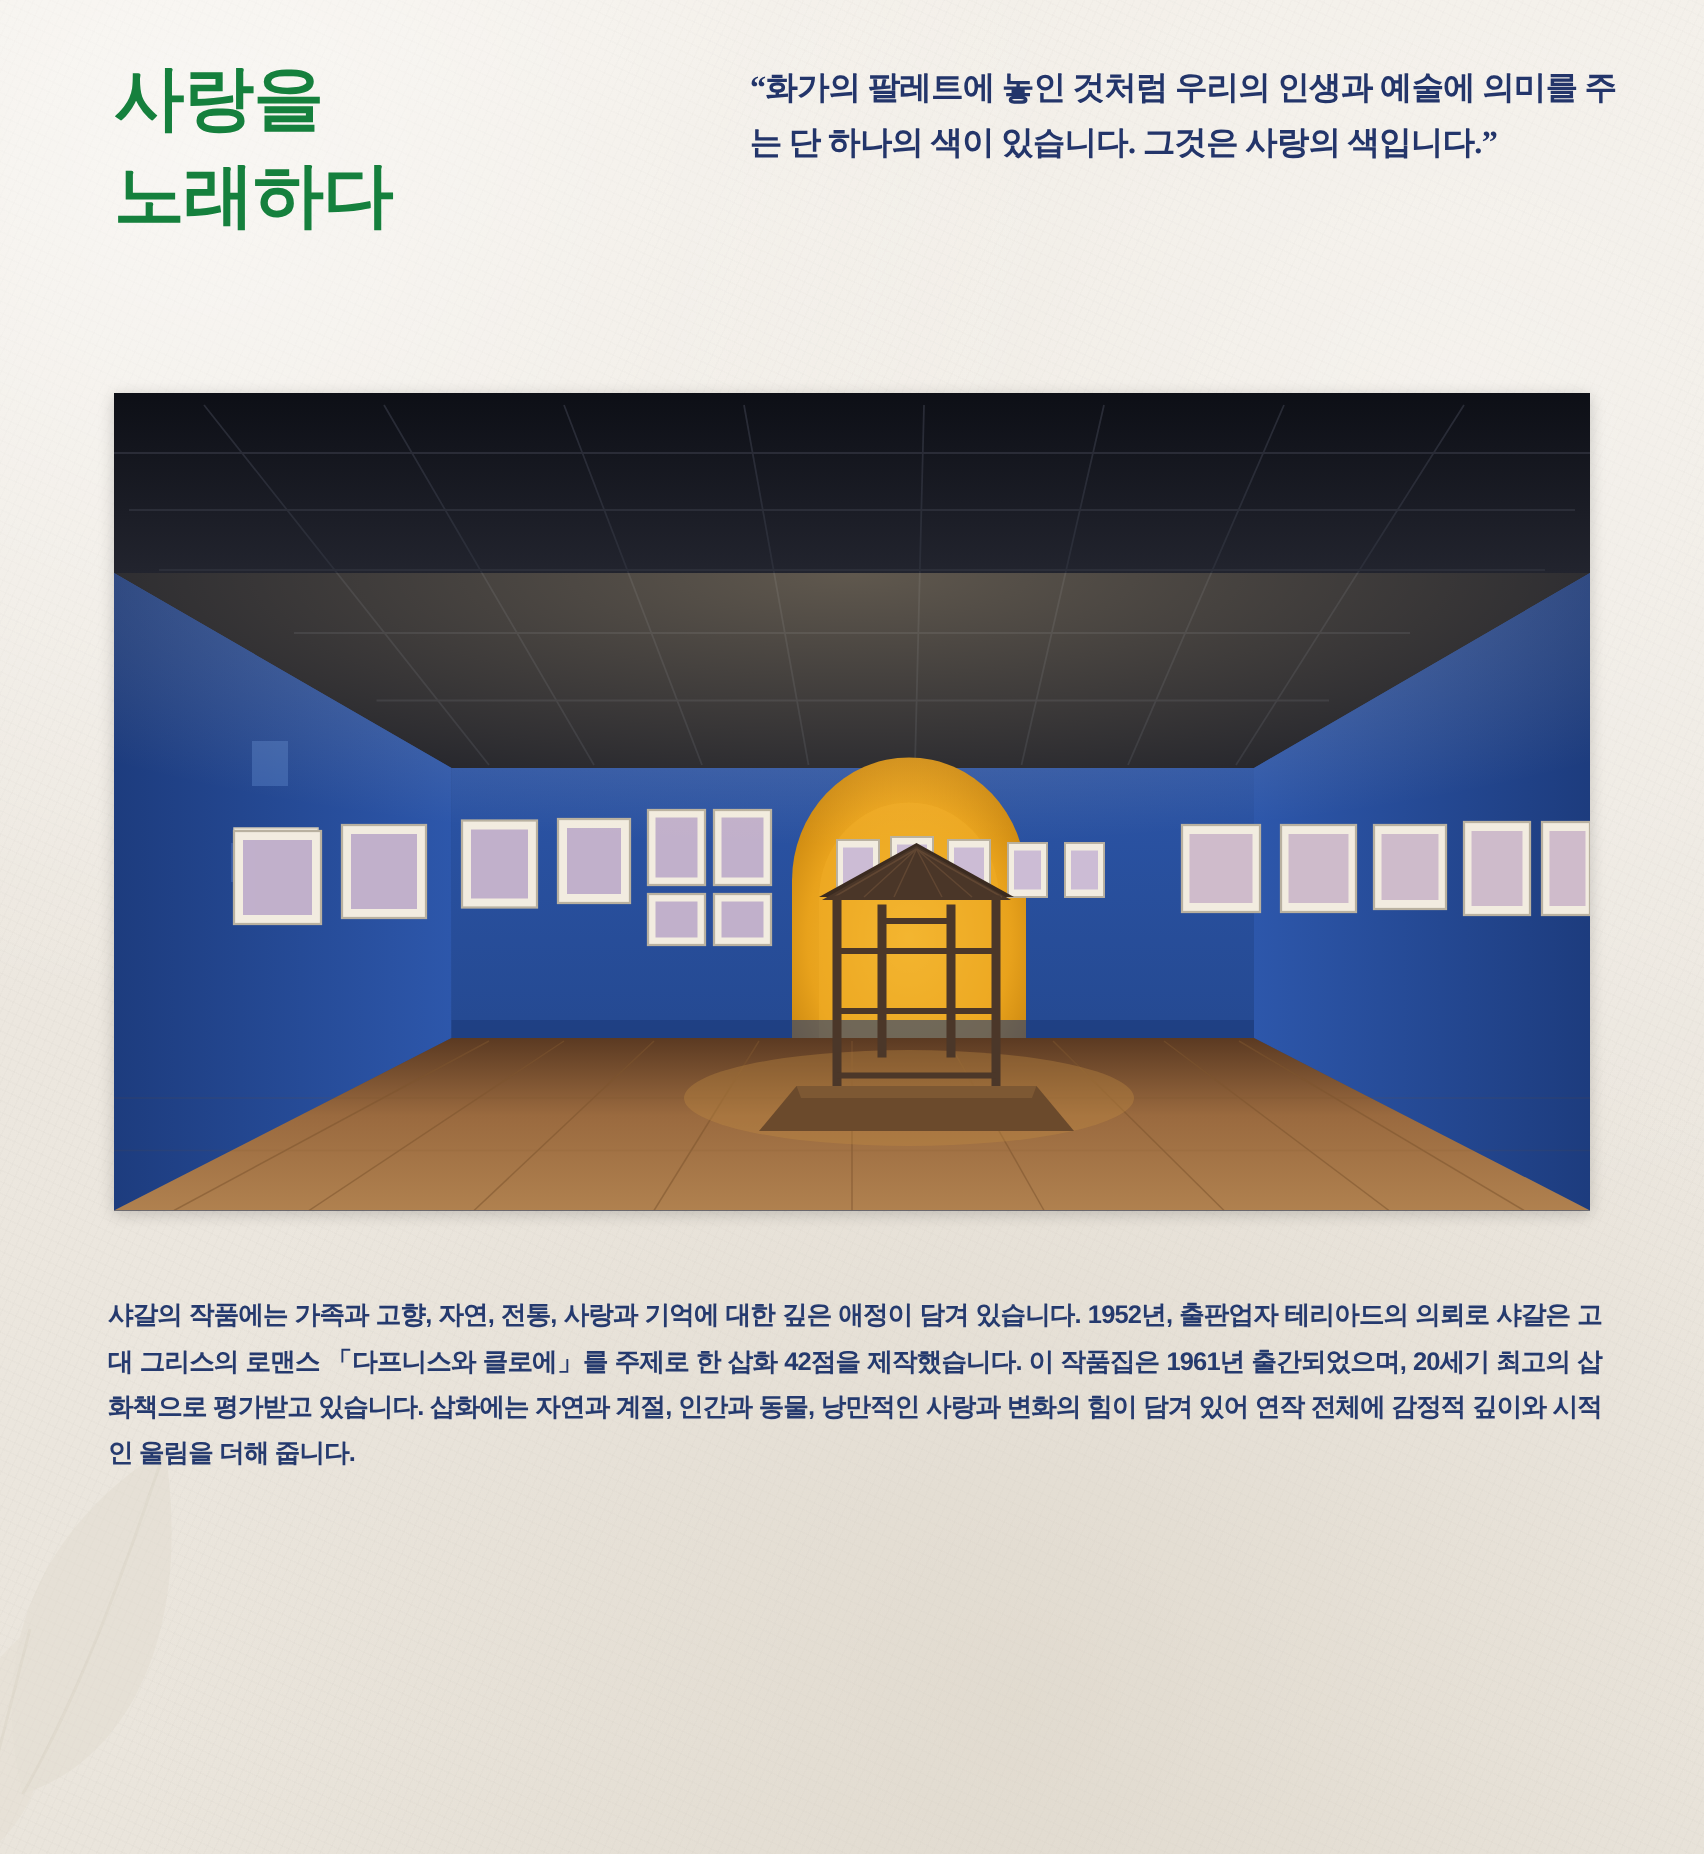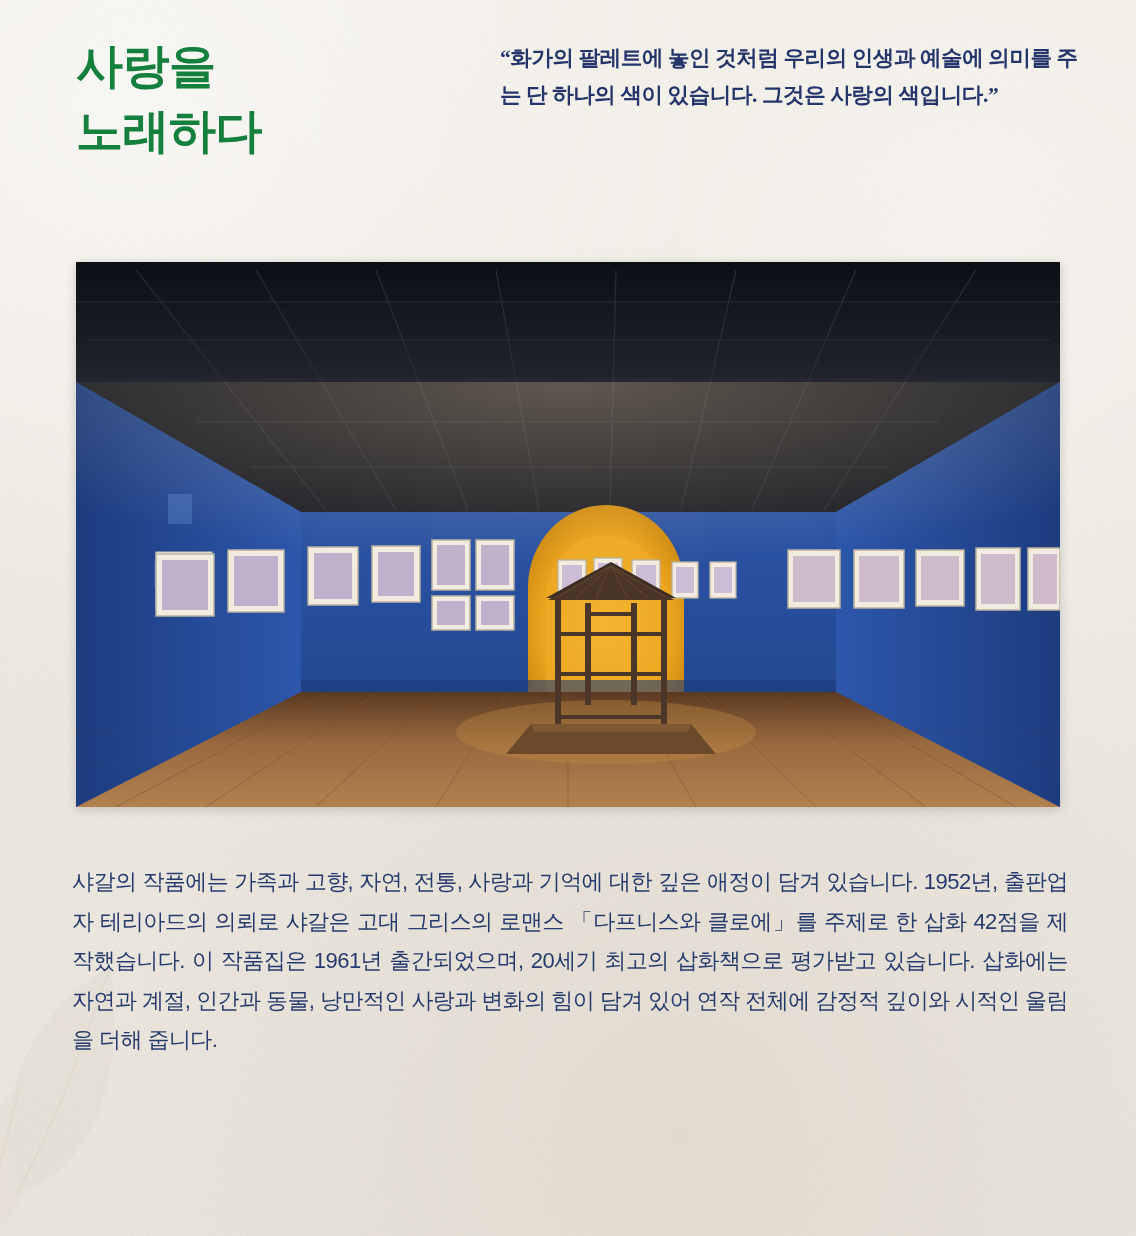--- a/index.html
+++ b/index.html
@@ -98,24 +98,25 @@
     inset: 0;
   }
 
   
   .body-copy {
     position: absolute;
     left: 72px;
     top: 862px;
     width: 996px;
     color: #253a6e;
-    font-size: 22px;
+    font-size: 17px;
     line-height: 1.80;
     letter-spacing: -0.55px;
     text-align: justify;
+    font-weight: bold;
   }
   .body-copy p {
     margin: 0 0 28px 0;
   }
   .body-copy p:last-child {
     margin-bottom: 0;
   }
 </style>
 </head>
 <body>

